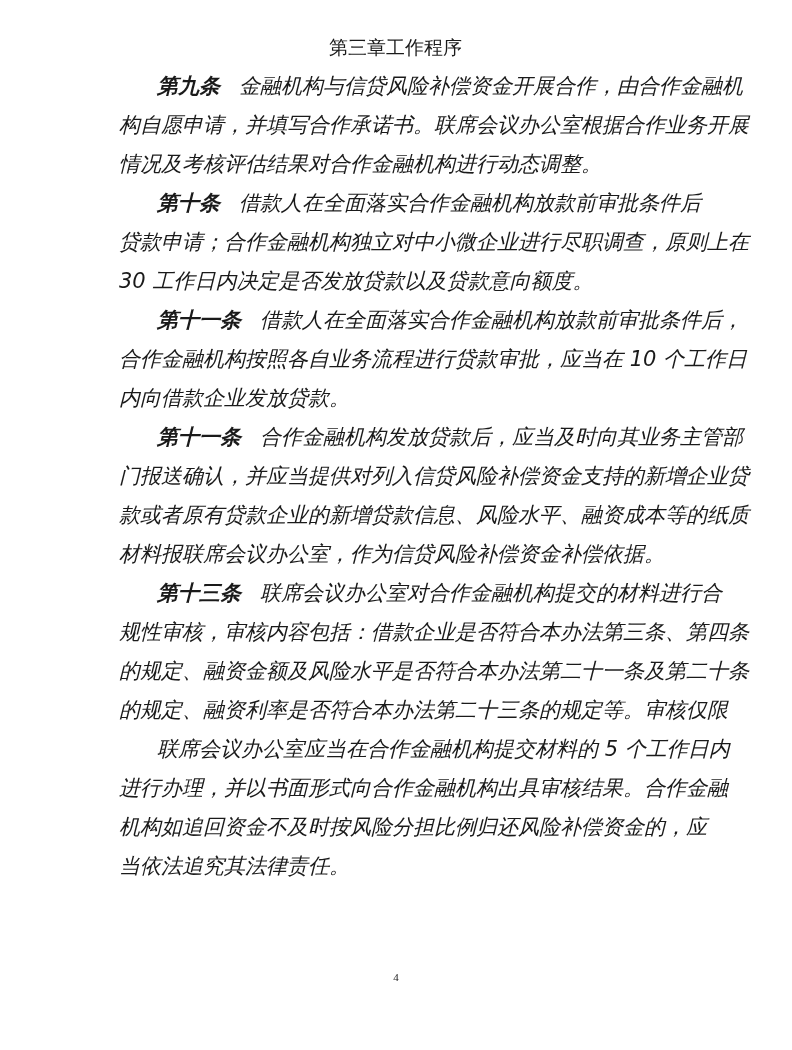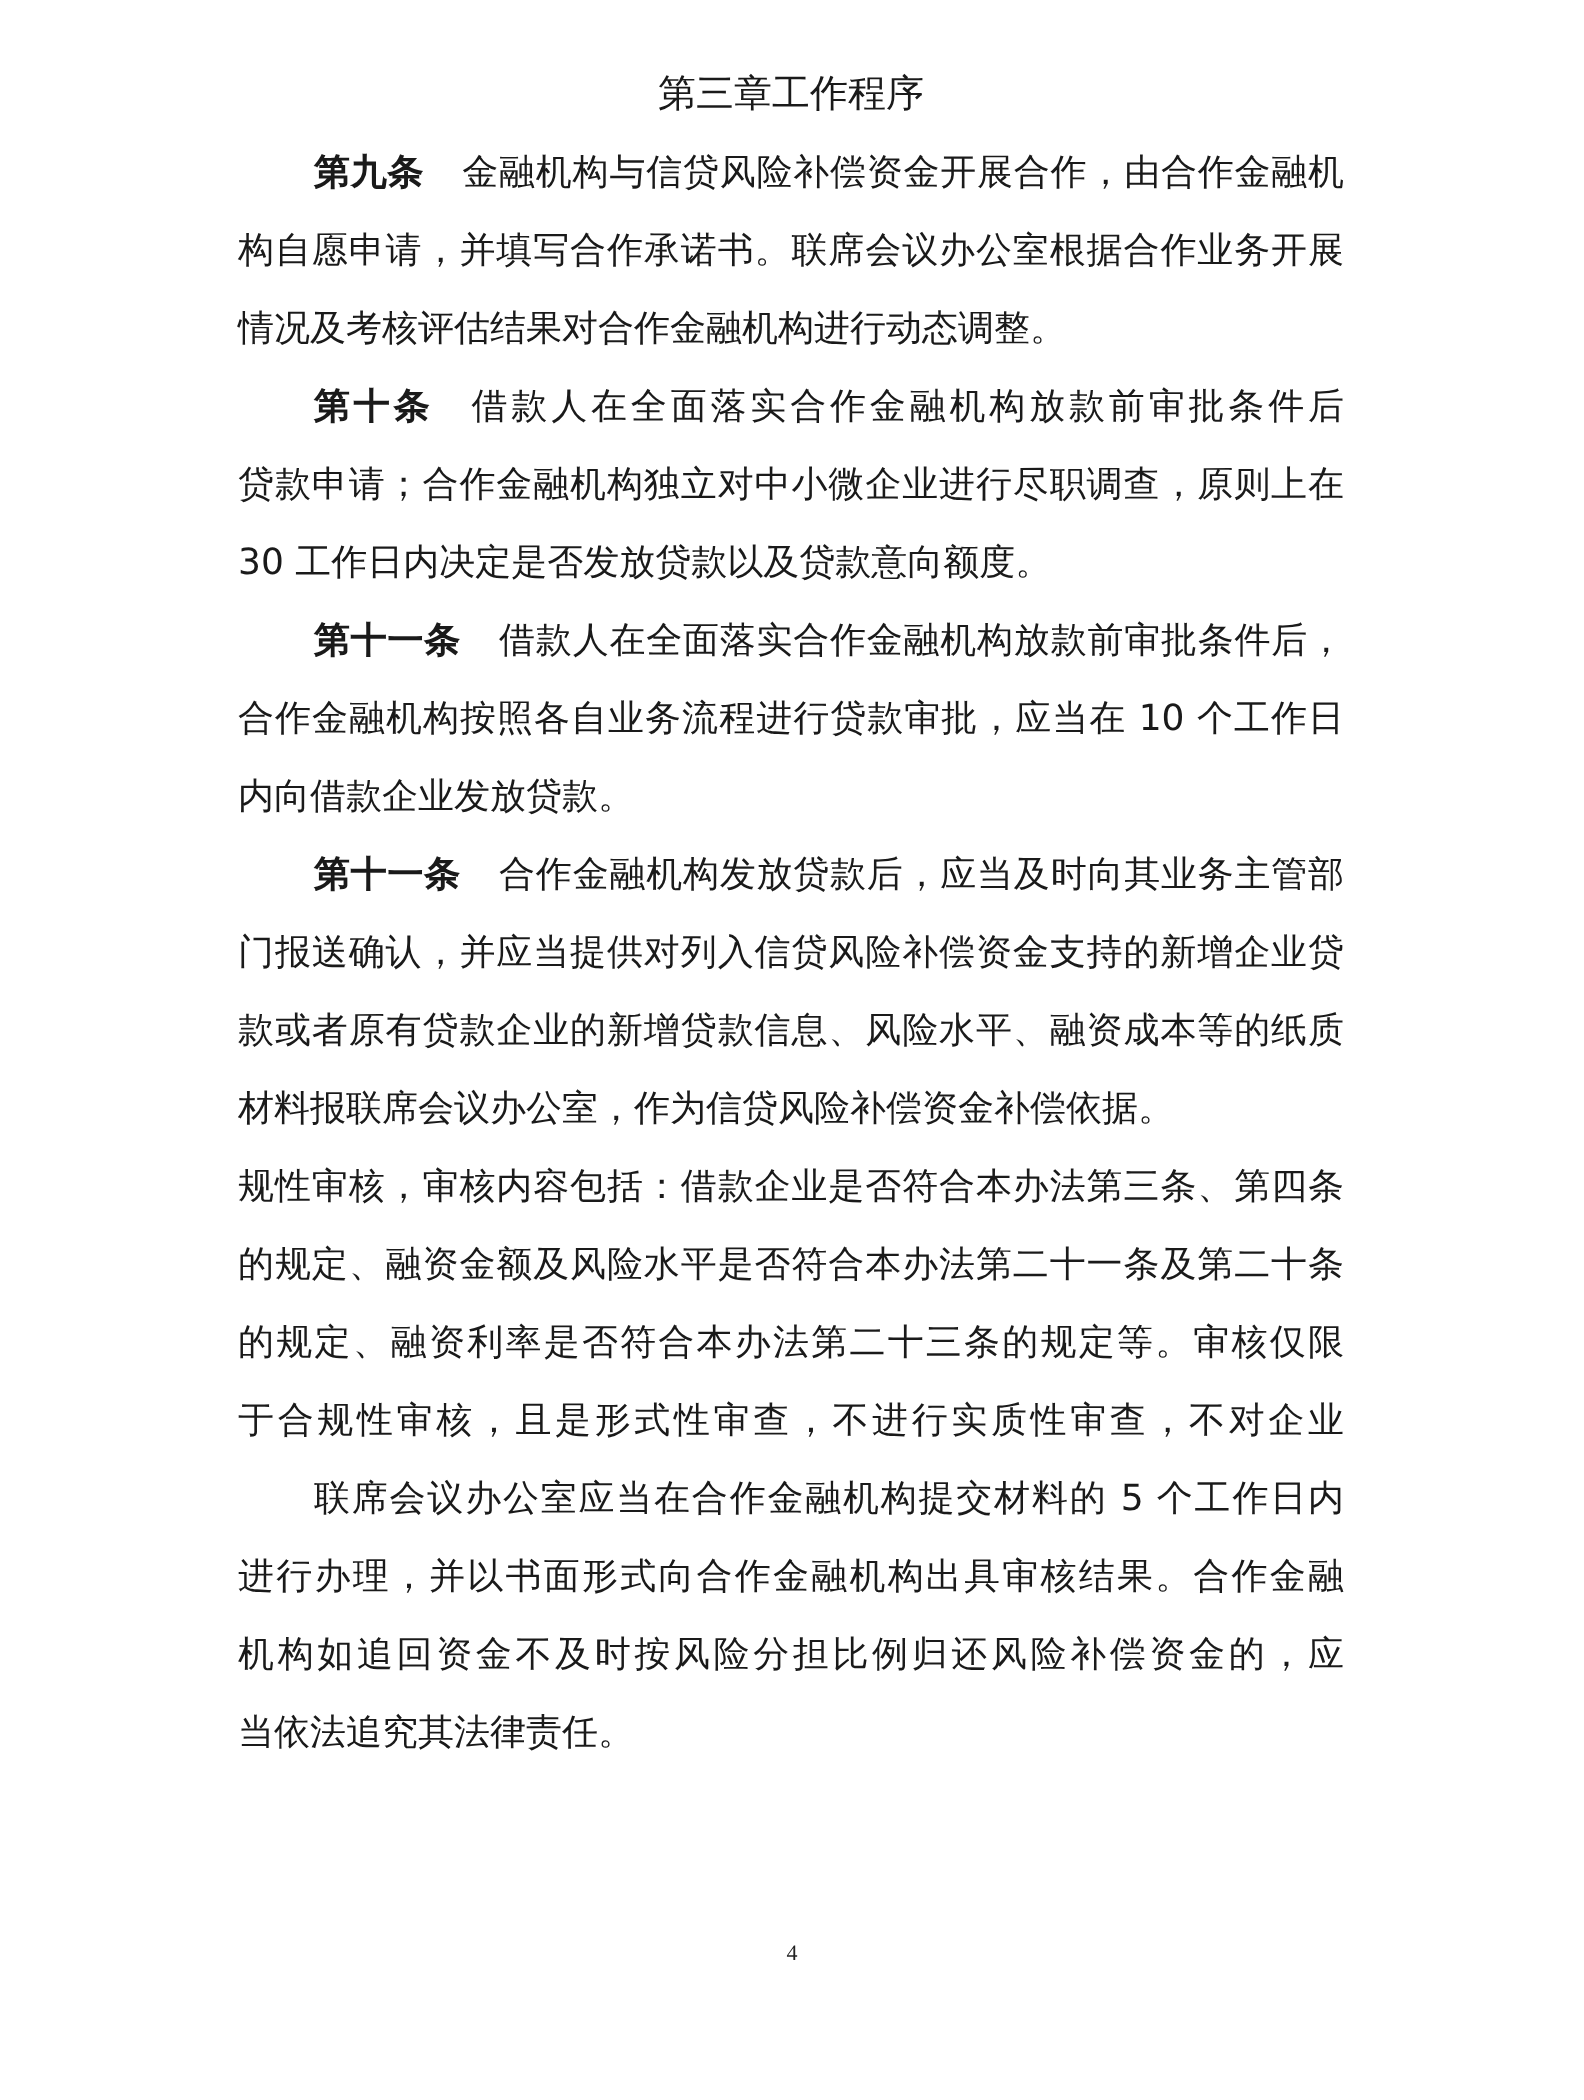--- a/index.html
+++ b/index.html
@@ -7,23 +7,23 @@
       width: 792px; height: 1050px; position: relative; overflow: hidden;
       font-family: "DejaVu Sans", "Liberation Sans", sans-serif;
       color: #1a1a1a;
     }
     .page { position: absolute; left: 119px; top: 28px; width: 553px; }
     .title {
       height: 39px; line-height: 39px; text-align: center;
       font-size: 19px; font-weight: normal; letter-spacing: 0;
     }
     .line {
-      height: 39px; line-height: 39px; font-size: 18px;
+      height: 39px; line-height: 39px; font-size: 21px;
       white-space: nowrap; overflow: visible;
-      text-align: justify; text-align-last: justify; text-justify: inter-character;
+      text-align: justify; text-align-last: justify; text-justify: inter-character; font-style: italic;
     }
     .line.last { text-align-last: left; }
     .line.first { padding-left: 38px; }
     .label { font-weight: bold; margin-right: 19px; }
     .pagenum {
       position: absolute; left: 0; width: 792px; top: 968px;
       text-align: center; font-family: "Liberation Serif", "DejaVu Serif", serif;
       font-size: 11px; line-height: 18px; color: #222;
     }
   </style>
@@ -52,24 +52,24 @@
   </div>
 
   <div>
     <div class="line first"><span class="label">第十一条</span><span>合作金融机构发放贷款后，应当及时向其业务主管部</span></div>
     <div class="line">门报送确认，并应当提供对列入信贷风险补偿资金支持的新增企业贷</div>
     <div class="line">款或者原有贷款企业的新增贷款信息、风险水平、融资成本等的纸质</div>
     <div class="line last">材料报联席会议办公室，作为信贷风险补偿资金补偿依据。</div>
   </div>
 
   <div>
+    <div class="line first"><span class="label">第十三条</span><span>联席会议办公室对合作金融机构提交的材料进行合</span></div>
     <div class="line">规性审核，审核内容包括：借款企业是否符合本办法第三条、第四条</div>
     <div class="line">的规定、融资金额及风险水平是否符合本办法第二十一条及第二十条</div>
     <div class="line">的规定、融资利率是否符合本办法第二十三条的规定等。审核仅限</div>
-    <div class="line">于合规性审核，且是形式性审查，不进行实质性审查，不对企业</div>
   </div>
 
   <div>
     <div class="line first">联席会议办公室应当在合作金融机构提交材料的 5 个工作日内</div>
     <div class="line">进行办理，并以书面形式向合作金融机构出具审核结果。合作金融</div>
     <div class="line">机构如追回资金不及时按风险分担比例归还风险补偿资金的，应</div>
     <div class="line last">当依法追究其法律责任。</div>
   </div>
 </div>
 

